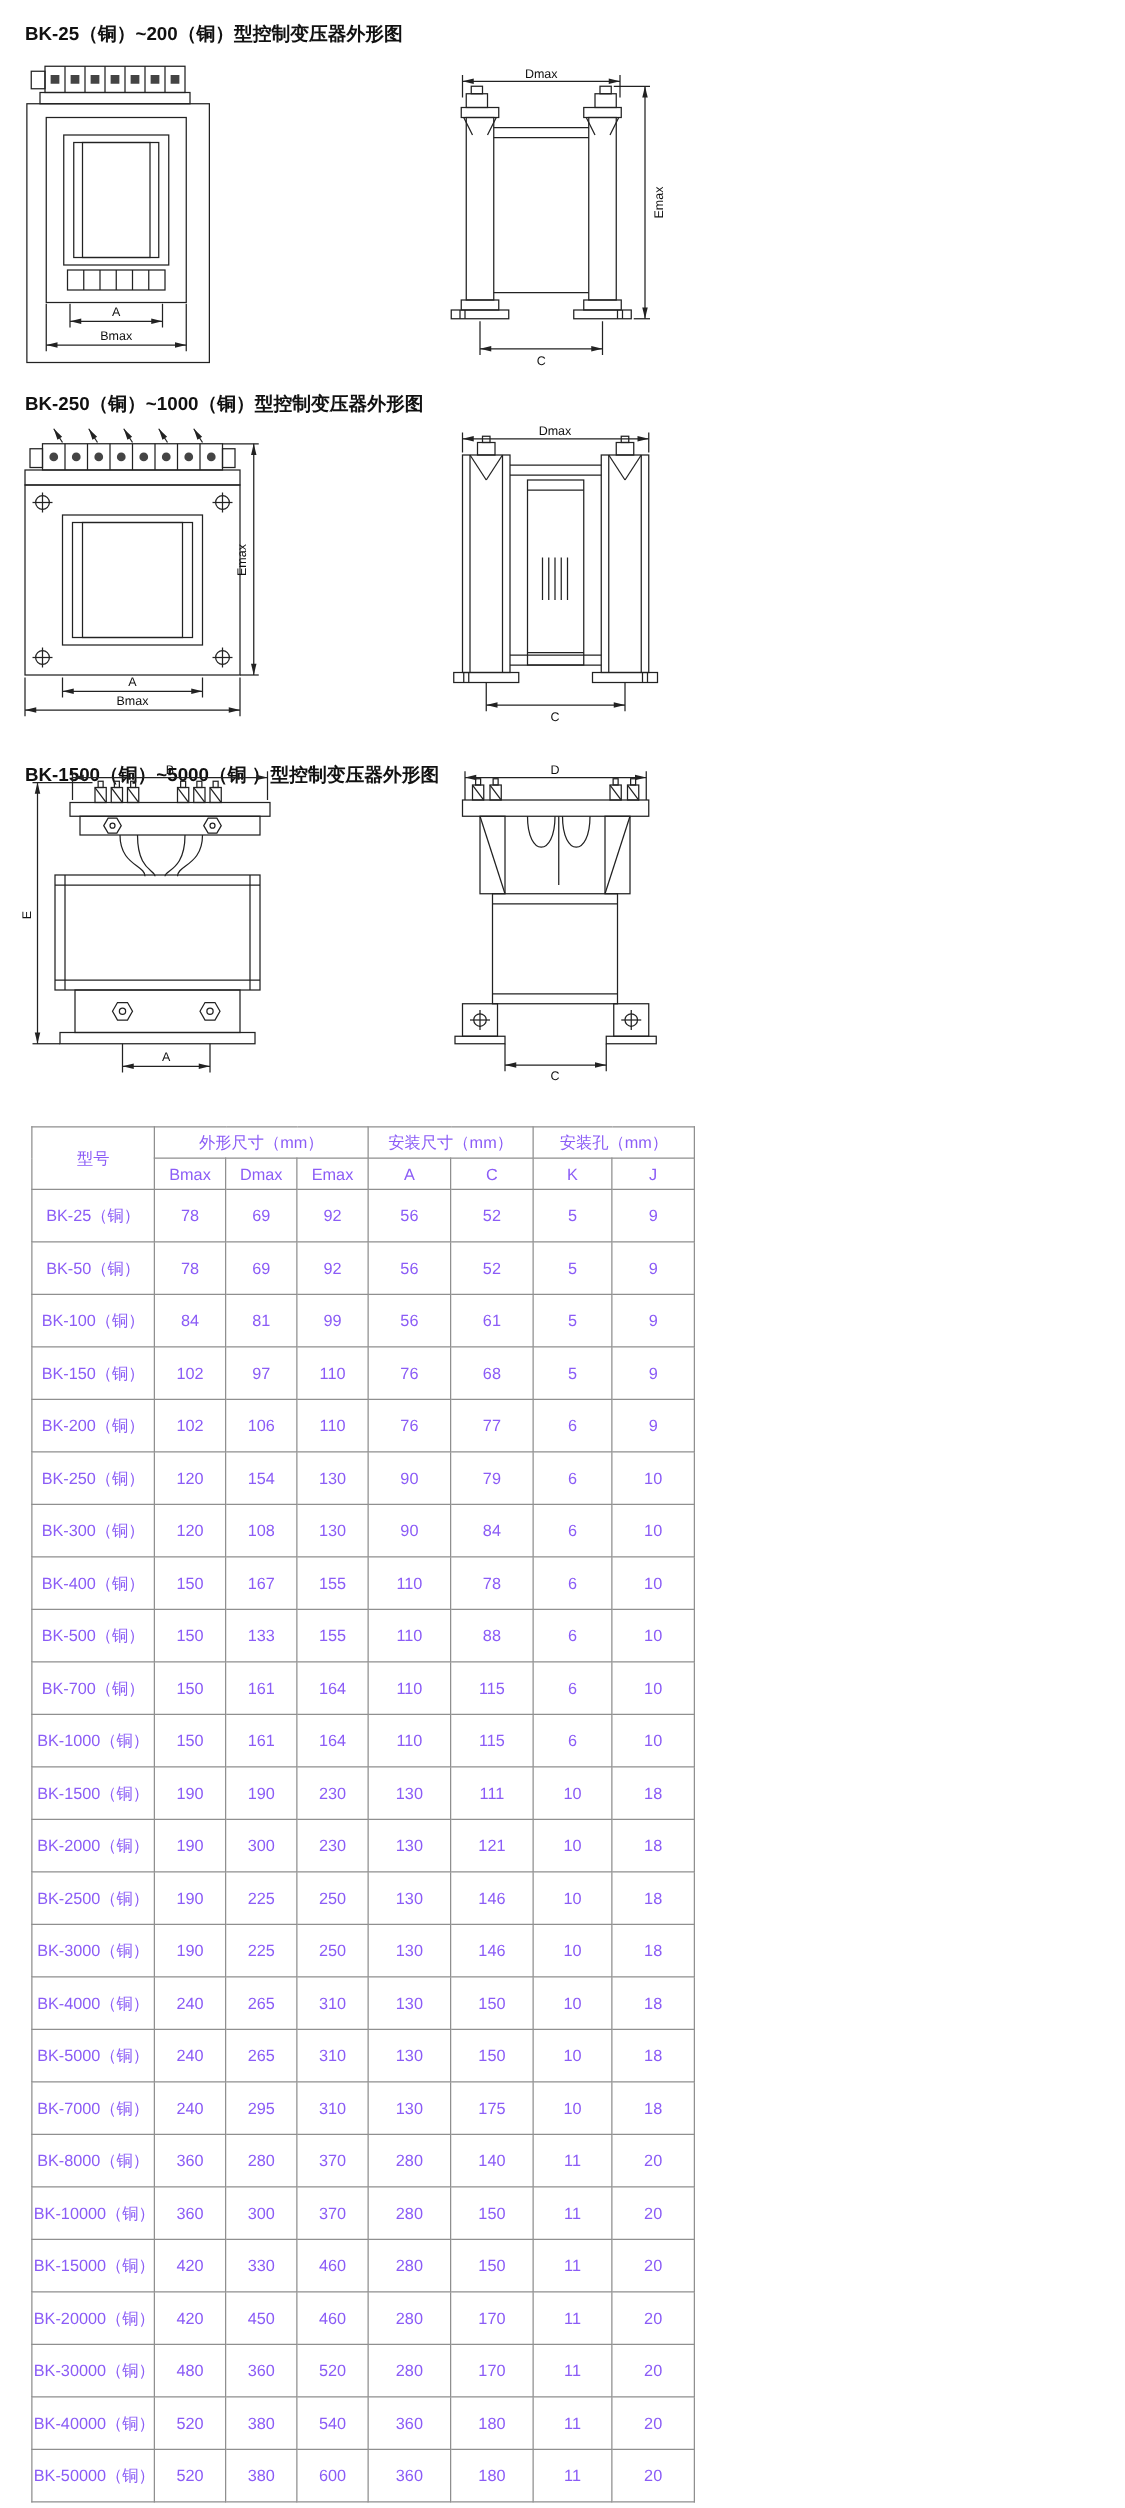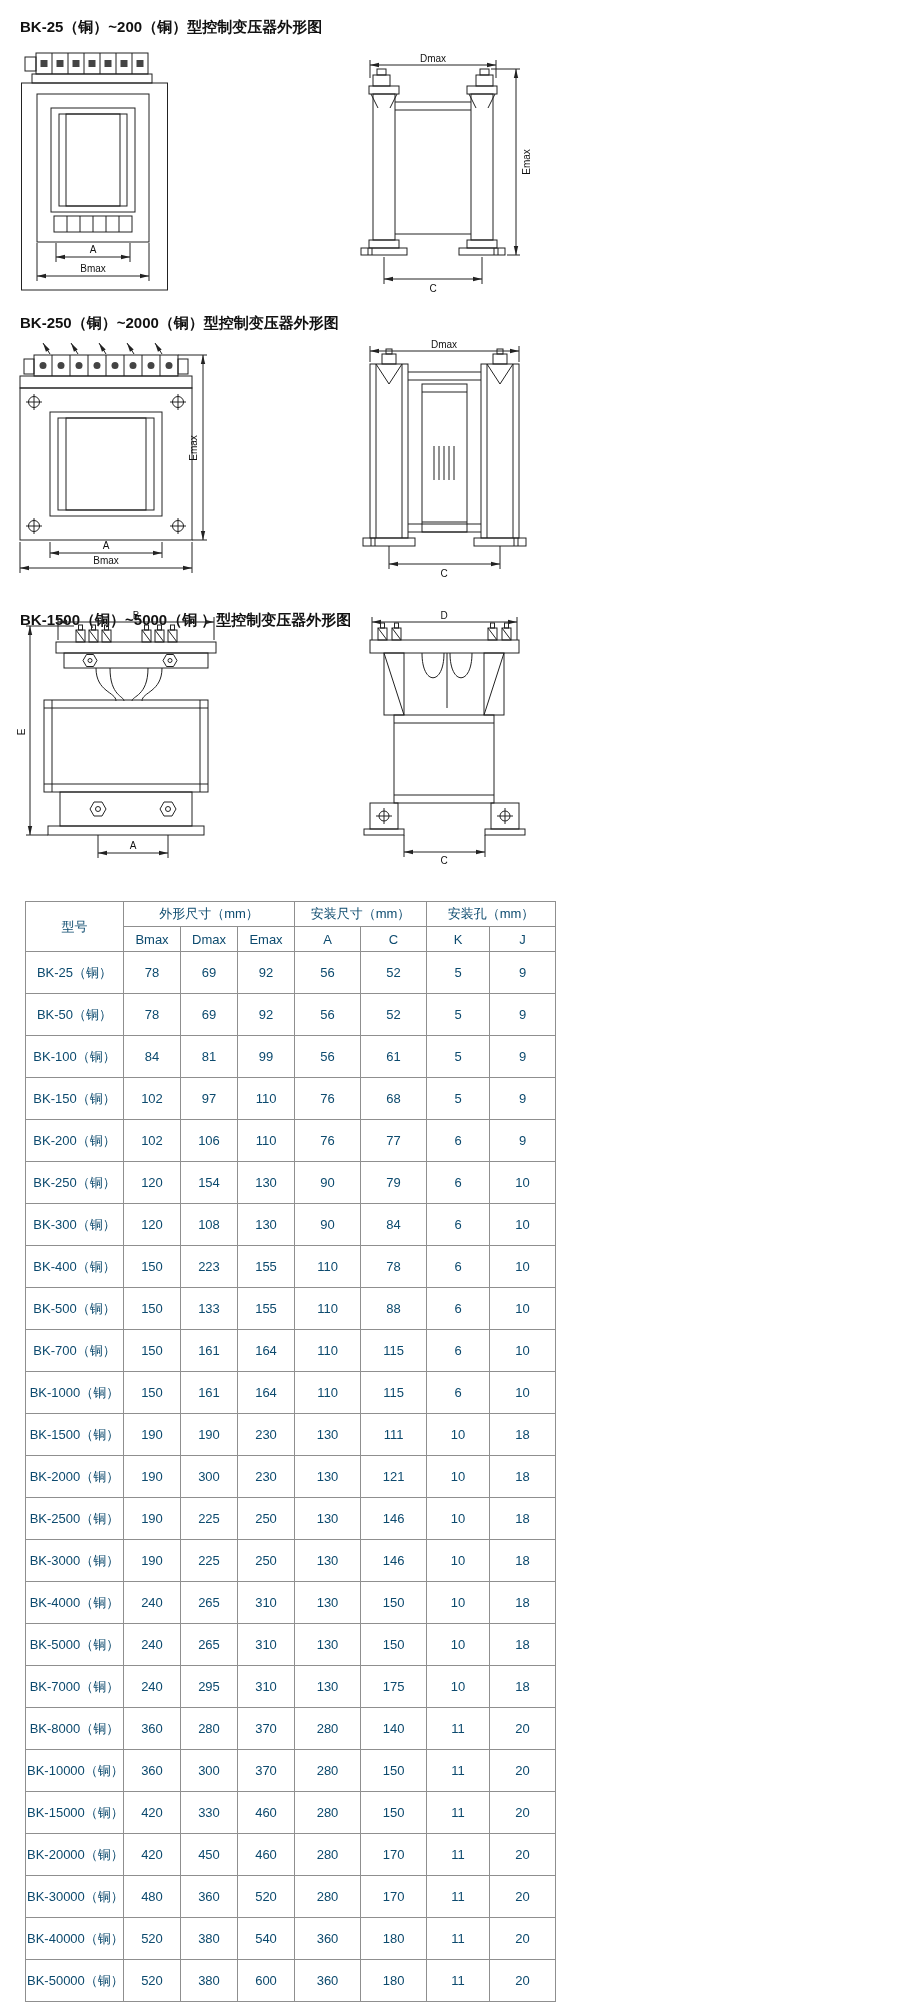--- a/index.html
+++ b/index.html
@@ -5,21 +5,21 @@
   * { margin:0; padding:0; box-sizing:border-box; }
   html,body { background:#ffffff; }
   body { font-family:"Liberation Sans","DejaVu Sans",sans-serif; color:#111; }
   .page { position:relative; width:889px; height:2006px; background:#fff; overflow:hidden; }
   .heading { position:absolute; left:20px; font-size:15px; font-weight:bold; color:#111; white-space:nowrap; }
   .draw { position:absolute; }
   svg { overflow:visible; display:block; }
   svg .ln { stroke:#222; stroke-width:1; fill:none; }
   svg .fl { fill:#444; stroke:none; }
   svg text { font-family:"Liberation Sans","DejaVu Sans",sans-serif; font-size:10px; fill:#111; stroke:none; }
-  .spec-table { position:absolute; top:901px; left:25px; width:530px; border-collapse:collapse; table-layout:fixed; font-size:13px; color:#0c4a6e; background:#fff; }
+  .spec-table { position:absolute; top:901px; left:25px; width:530px; border-collapse:collapse; table-layout:fixed; font-size:13px; color:#8b5cf6; background:#fff; }
   .spec-table th, .spec-table td { border:1px solid #8f8f8f; text-align:center; font-weight:normal; padding:0 1px; white-space:nowrap; }
   .spec-table thead th { height:25px; }
   .spec-table tbody td { height:42px; }
 </style>
 </head>
 <body>
 
 <div class="page">
 
   <div class="heading" style="top:18px">BK-25（铜）~200（铜）型控制变压器外形图</div>
@@ -127,21 +127,21 @@
         <line x1="26" y1="205" x2="26" y2="232"></line>
         <line x1="124" y1="205" x2="124" y2="232"></line>
         <line x1="26" y1="227" x2="124" y2="227" marker-start="url(#a2)" marker-end="url(#a2)"></line>
       </g>
     </g>
     <text x="75" y="10" text-anchor="middle">Dmax</text>
     <text x="172" y="110" text-anchor="middle" transform="rotate(-90 172 110)">Emax</text>
     <text x="75" y="240" text-anchor="middle">C</text>
   </svg>
 
-  <div class="heading" style="top:314px">BK-250（铜）~2000（铜）型控制变压器外形图</div>
+  <div class="heading" style="top:314px">BK-250（铜）~1000（铜）型控制变压器外形图</div>
 
   <svg class="draw" style="left:18px;top:340px" width="195" height="240" viewBox="0 0 195 240">
     <defs>
       <marker id="a3" viewBox="0 0 10 6" markerWidth="10" markerHeight="6" refX="9.5" refY="3" orient="auto-start-reverse">
         <path d="M0.5,0.8 L9.5,3 L0.5,5.2 Z" fill="#222"></path>
       </marker>
     </defs>
     <g class="ln">
       <g>
         <line x1="32" y1="14" x2="25" y2="3" marker-end="url(#a3)"></line>
@@ -519,21 +519,21 @@
           <td>108</td>
           <td>130</td>
           <td>90</td>
           <td>84</td>
           <td>6</td>
           <td>10</td>
         </tr>
         <tr>
           <td>BK-400（铜）</td>
           <td>150</td>
-          <td>223</td>
+          <td>167</td>
           <td>155</td>
           <td>110</td>
           <td>78</td>
           <td>6</td>
           <td>10</td>
         </tr>
         <tr>
           <td>BK-500（铜）</td>
           <td>150</td>
           <td>133</td>

